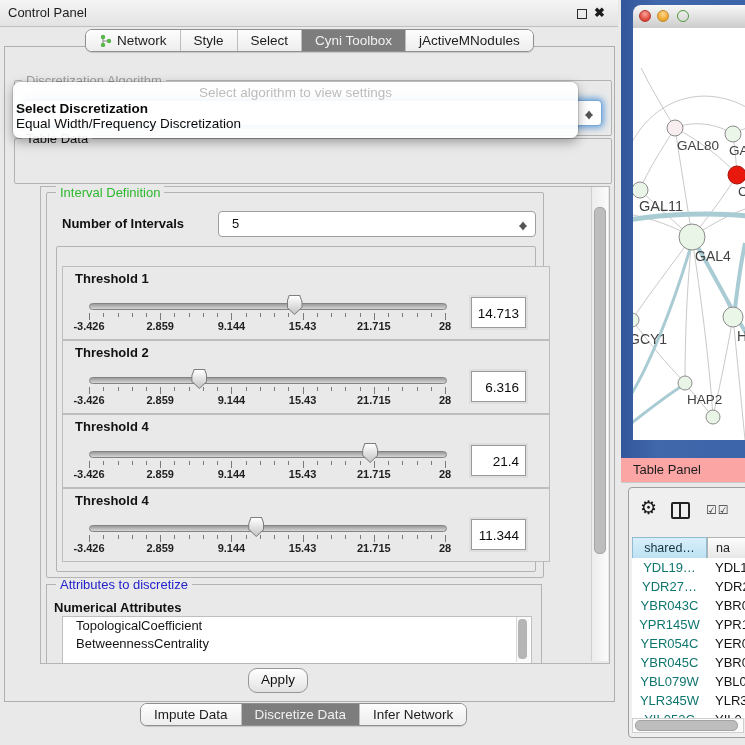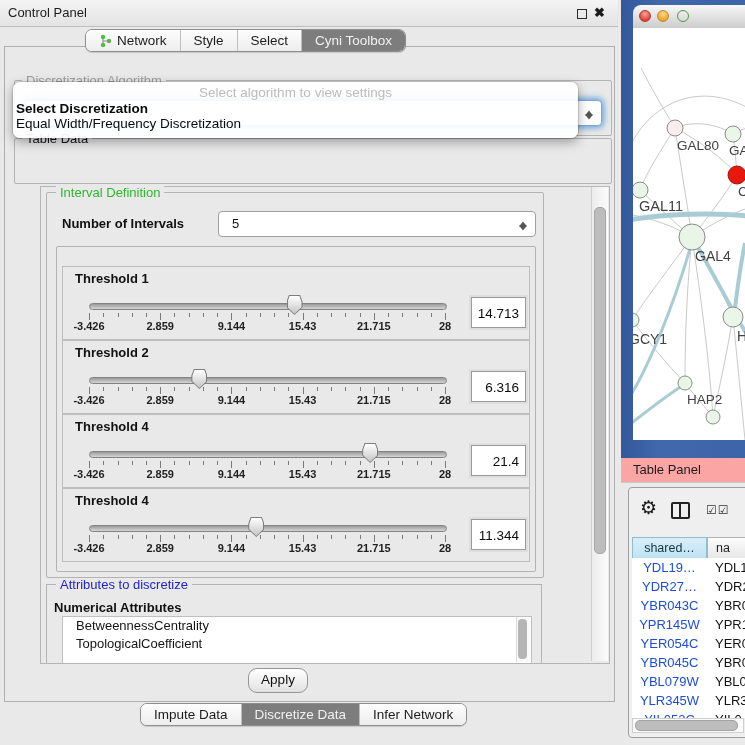--- a/index.html
+++ b/index.html
@@ -44,21 +44,21 @@
 
   .scrollpane{left:40px;top:186px;width:568px;height:476px;border:1px solid #b5b5b5;}
   .vsb-track{left:591px;top:187px;width:16px;height:474px;background:linear-gradient(90deg,#ececec,#fbfbfb);
              border-left:1px solid #cfcfcf;}
   .vsb-thumb{left:594px;top:207px;width:10px;height:345px;border-radius:5px;background:#bdbdbd;border:1px solid #a6a6a6;}
 
   .lab-green{color:#2eb82e;}
   .lab-blue{color:#2222cc;}
   .boldlab{font-size:13px;font-weight:bold;color:#111;}
 
-  .thr-panel{left:62px;width:466px;height:72px;border:1px solid #bdbdbd;background:#e9e9e9;position:absolute;}
+  .thr-panel{left:62px;width:466px;height:72px;border:1px solid #bdbdbd;background:#e9e9e9;position:absolute;padding-left:20px;}
   .thr-head{position:absolute;left:12px;top:4px;font-size:13px;font-weight:bold;color:#111;}
   .sl-track{position:absolute;left:26px;top:36px;width:356px;height:5px;border:1px solid #838383;border-radius:4px;
             background:linear-gradient(#9a9a9a,#d6d6d6);}
   .sl-handle{position:absolute;width:16px;height:20px;top:28px;}
   .sl-handle .h-out{position:absolute;inset:0;background:#7e7e7e;
      clip-path:polygon(0 32%,15% 0,85% 0,100% 32%,100% 62%,50% 100%,0 62%);}
   .sl-handle .h-in{position:absolute;inset:1px;background:linear-gradient(#ffffff,#dfdfdf 55%,#c3c3c3);
      clip-path:polygon(0 32%,15% 0,85% 0,100% 32%,100% 62%,50% 100%,0 62%);}
   .tick{position:absolute;width:1px;background:#7a7a7a;}
   .tlab{position:absolute;width:60px;text-align:center;font-size:11px;font-weight:bold;color:#1f1f1f;top:53px;}
@@ -93,21 +93,21 @@
   .colic{position:absolute;left:671px;top:502px;width:15px;height:13px;border:2px solid #222;border-radius:2px;}
   .colic:before{content:"";position:absolute;left:6px;top:0;width:2px;height:13px;background:#222;}
   .checks{position:absolute;left:706px;top:503px;font-size:12px;color:#333;letter-spacing:1px;}
   .th-cell{position:absolute;top:537px;height:31px;box-sizing:border-box;font-size:12.5px;line-height:21px;}
   .th1{left:632px;width:75px;background:linear-gradient(#d8effa,#b2dcef);border:1px solid #90bcd1;
        text-align:center;color:#14333f;}
   .th2{left:707px;width:60px;background:linear-gradient(#fcfcfc,#dedede);border:1px solid #b3b3b3;
        padding-left:8px;color:#222;}
   .rowswrap{left:632px;top:558px;width:113px;height:160px;background:#fff;overflow:hidden;}
   .trow{position:relative;height:19px;}
-  .tc1{position:absolute;left:0;top:0;width:75px;text-align:center;font-size:13px;color:#1d4ed8;line-height:19px;}
+  .tc1{position:absolute;left:0;top:0;width:75px;text-align:center;font-size:13px;color:#0f766e;line-height:19px;}
   .tc2{position:absolute;left:83px;top:0;font-size:13px;color:#141414;line-height:19px;white-space:nowrap;}
   .hsb{left:632px;top:718px;width:110px;height:13px;background:#fbfbfb;border:1px solid #cfcfcf;}
   .hsb-thumb{left:635px;top:720px;width:101px;height:9px;background:#bdbdbd;border:1px solid #a3a3a3;border-radius:5px;}
 </style>
 </head>
 <body>
 
 <div id="app">
 
   <div class="abs titlebar">
@@ -130,20 +130,23 @@
         <span>Network</span>
       </div>
       <div class="seg">
         <span>Style</span>
       </div>
       <div class="seg">
         <span>Select</span>
       </div>
       <div class="seg sel">
         <span>Cyni Toolbox</span>
+      </div>
+      <div class="seg">
+        <span>jActiveMNodules</span>
       </div>
     </div>
 
   <div class="abs group" style="left:14px;top:80px;width:596px;height:54px;"></div>
   <div class="abs gtitle" style="left:22px;top:74px;color:#9c9c9c;">Discretization Algorithm</div>
   <div class="abs combo focusring" style="left:24px;top:100px;width:576px;height:24px;">
     <div class="arrows"></div>
   </div>
 
   <div class="abs popup">
@@ -335,22 +338,22 @@
           <div class="h-in"></div>
         </div>
         <div class="valbox">11.344</div>
       </div>
     </div>
 
   <div class="abs" style="left:46px;top:584px;width:494px;height:78px;border:1px solid #b3b3b3;border-bottom:none;"></div>
   <div class="abs gtitle lab-blue" style="left:56px;top:578px;">Attributes to discretize</div>
   <div class="abs boldlab" style="left:54px;top:600px;">Numerical Attributes</div>
   <div class="abs attr-list" id="attr-list">
+      <div class="attr-item">TopologicalCoefficient</div>
       <div class="attr-item">BetweennessCentrality</div>
-      <div class="attr-item">TopologicalCoefficient</div>
     </div>
   <div class="abs attr-vsb"></div>
   <div class="abs attr-thumb"></div>
 
   <div class="abs applybtn">Apply</div>
 
   <div class="abs segbar" id="bottom-tabs">
       <div class="seg">
         <span>Impute Data</span>
       </div>

